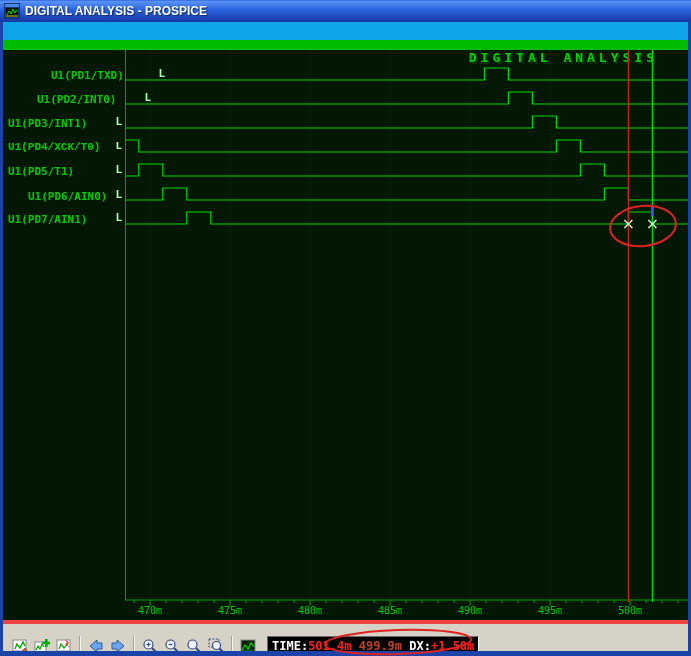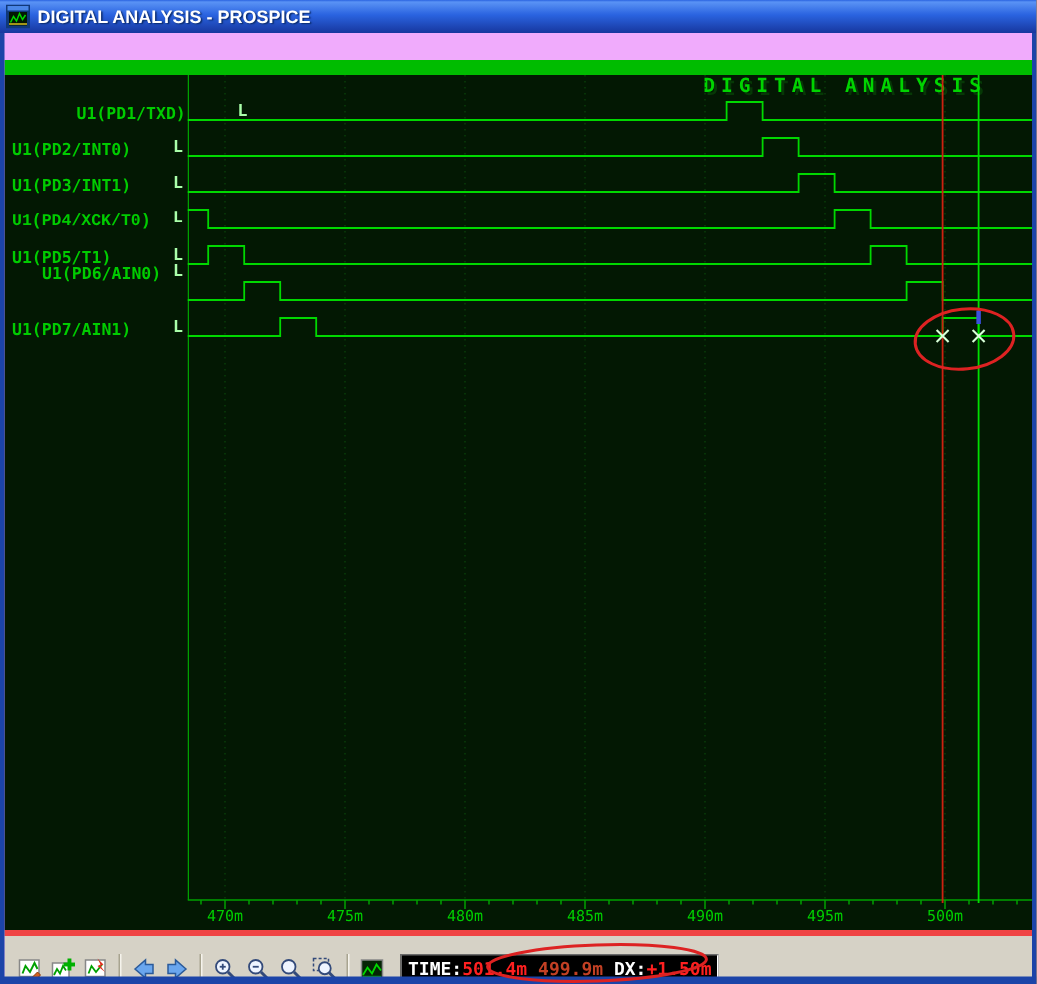--- a/index.html
+++ b/index.html
@@ -1,19 +1,19 @@
 <!DOCTYPE html>
 <html><head>
 <meta charset="utf-8">
 <style>
   * { margin:0; padding:0; box-sizing:border-box; }
   html,body { background:#888; }
   .window {
     position:relative; width:691px; height:656px;
-    background:#f0abfc; overflow:hidden;
+    background:#0ea5e9; overflow:hidden;
     font-family:"Liberation Sans", sans-serif;
   }
   
   .titlebar {
     position:absolute; top:0; left:0; width:691px; height:22px;
     background:linear-gradient(180deg,#2a63e0 0%,#5a93f5 6%,#2a63e0 45%,#17379e 100%);
     display:flex; align-items:center; padding:0 4px; gap:5px;
   }
   .titlebar-text { color:#fff; font-weight:bold; font-size:12px; text-shadow:1px 1px 1px #0a2a6a; }
   .side-border { position:absolute; top:22px; width:3px; height:634px; background:#1c44a8; z-index:5; }
@@ -85,25 +85,25 @@
   <div class="side-border left"></div>
   <div class="side-border right"></div>
   <div class="bottom-border"></div>
 
   <div class="green-strip"></div>
 
   <div class="plot">
     <div class="plot-title">DIGITAL ANALYSIS</div>
     <div class="signal-labels">
         <div class="sig-row" style="top: 18px; margin-left: 43px;"><span class="sig-name">U1(PD1/TXD)</span><span class="sig-level">L</span></div>
-        <div class="sig-row" style="top: 42px;"><span class="sig-name">U1(PD2/INT0)</span><span class="sig-level">L</span></div>
+        <div class="sig-row" style="top: 42px; margin-left: 29px;"><span class="sig-name">U1(PD2/INT0)</span><span class="sig-level">L</span></div>
         <div class="sig-row" style="top: 66px;"><span class="sig-name">U1(PD3/INT1)</span><span class="sig-level">L</span></div>
         <div class="sig-row" style="top: 90px; font-family: Liberation Mono, monospace;"><span class="sig-name">U1(PD4/XCK/T0)</span><span class="sig-level">L</span></div>
         <div class="sig-row" style="top: 114px;"><span class="sig-name">U1(PD5/T1)</span><span class="sig-level">L</span></div>
-        <div class="sig-row" style="top: 125px; padding-left: 20px;"><span class="sig-name">U1(PD6/AIN0)</span><span class="sig-level">L</span></div>
+        <div class="sig-row" style="top: 139px; padding-left: 20px;"><span class="sig-name">U1(PD6/AIN0)</span><span class="sig-level">L</span></div>
         <div class="sig-row" style="top: 162px;"><span class="sig-name">U1(PD7/AIN1)</span><span class="sig-level">L</span></div>
       </div>
     <svg id="wave-svg" width="563" height="570">
         <line x1="25" y1="0" x2="25" y2="550" stroke="#0a3c0a" stroke-dasharray="1,3"></line>
         <line x1="105" y1="0" x2="105" y2="550" stroke="#0a3c0a" stroke-dasharray="1,3"></line>
         <line x1="185" y1="0" x2="185" y2="550" stroke="#0a3c0a" stroke-dasharray="1,3"></line>
         <line x1="265" y1="0" x2="265" y2="550" stroke="#0a3c0a" stroke-dasharray="1,3"></line>
         <line x1="345" y1="0" x2="345" y2="550" stroke="#0a3c0a" stroke-dasharray="1,3"></line>
         <line x1="425" y1="0" x2="425" y2="550" stroke="#0a3c0a" stroke-dasharray="1,3"></line>
         <line x1="505" y1="0" x2="505" y2="550" stroke="#0a3c0a" stroke-dasharray="1,3"></line>

